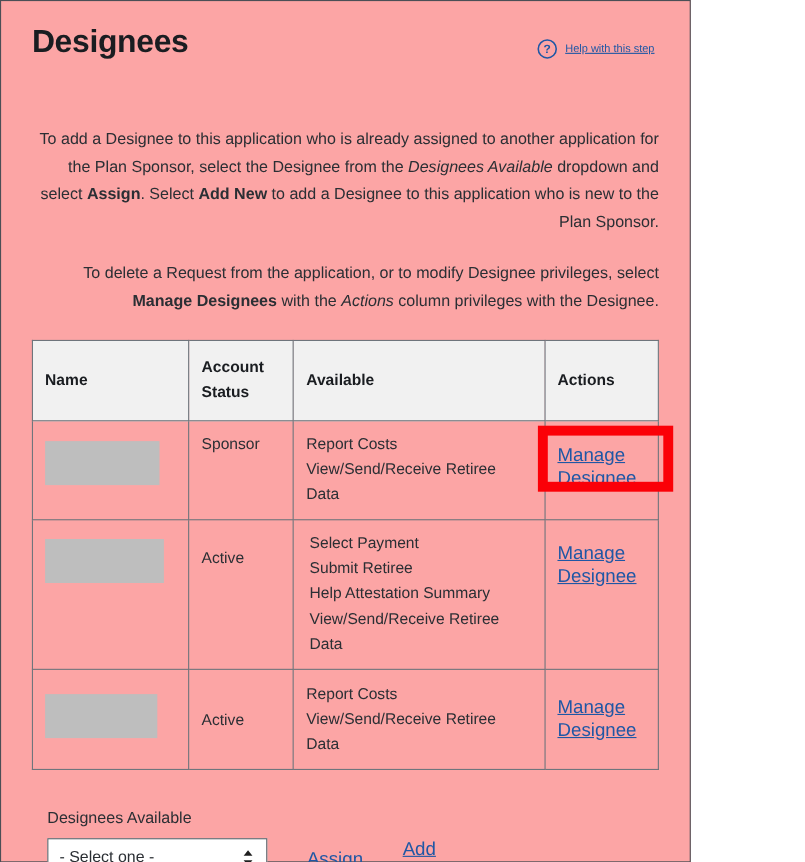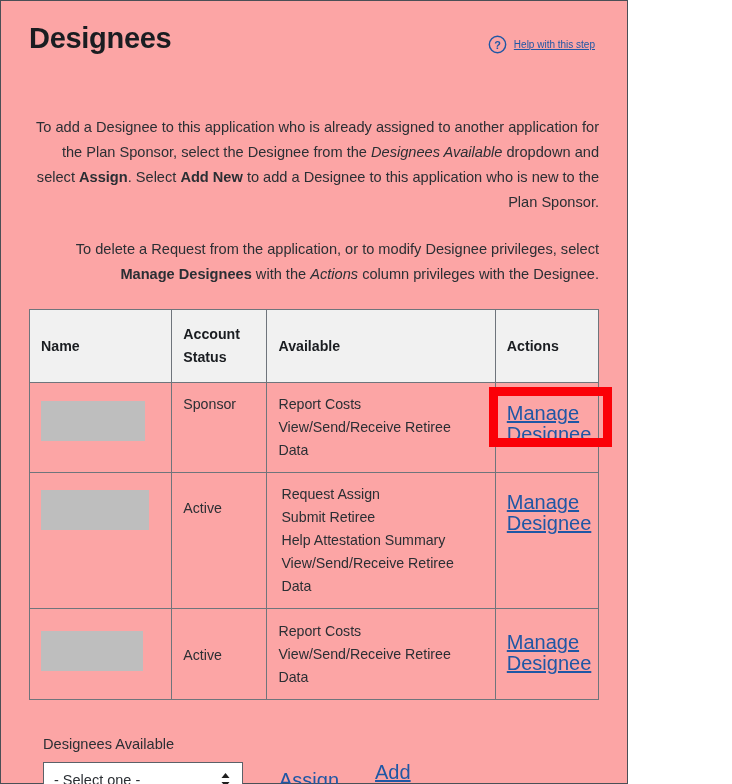--- a/index.html
+++ b/index.html
@@ -132,21 +132,21 @@
   .priv-cell.r3 { padding-top: 11px; }
 
   .action-cell { padding-top: 10px; }
   .action-cell.r1 { padding-top: 20px; }
   .action-cell.r2 { padding-top: 19px; }
   .action-cell.r3 { vertical-align: middle; }
 
   .link {
     color: #1f57a5;
     text-decoration: underline;
-    font-size: 20px;
+    font-size: 17px;
     line-height: 21px;
     display: inline-block;
   }
 
   
   .red-highlight {
     position: absolute;
     left: 460px;
     top: 78px;
     width: 123px;
@@ -250,21 +250,21 @@
               <span class="link">Manage Designee</span>
             </td>
           </tr>
 
           <tr>
             <td>
               <span class="redact w2"></span>
             </td>
             <td class="status-cell r2">Active</td>
             <td class="priv-cell r2">
-              <div class="priv-list">Request Assign</div>
+              <div class="priv-list">Select Payment</div>
               <div class="priv-list">Submit Retiree</div>
               <div class="priv-list">Help Attestation Summary</div>
               <div class="priv-list">View/Send/Receive Retiree Data</div>
             </td>
             <td class="action-cell r2">
               <span class="link">Manage Designee</span>
             </td>
           </tr>
 
           <tr>

